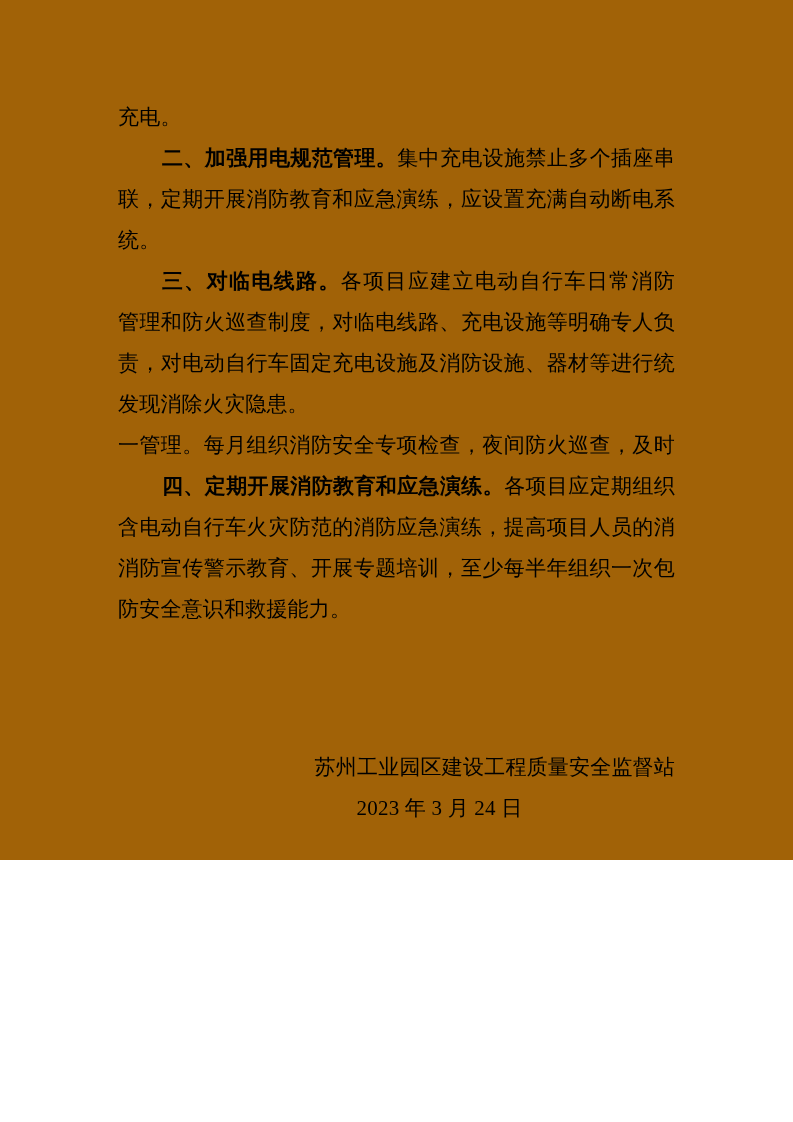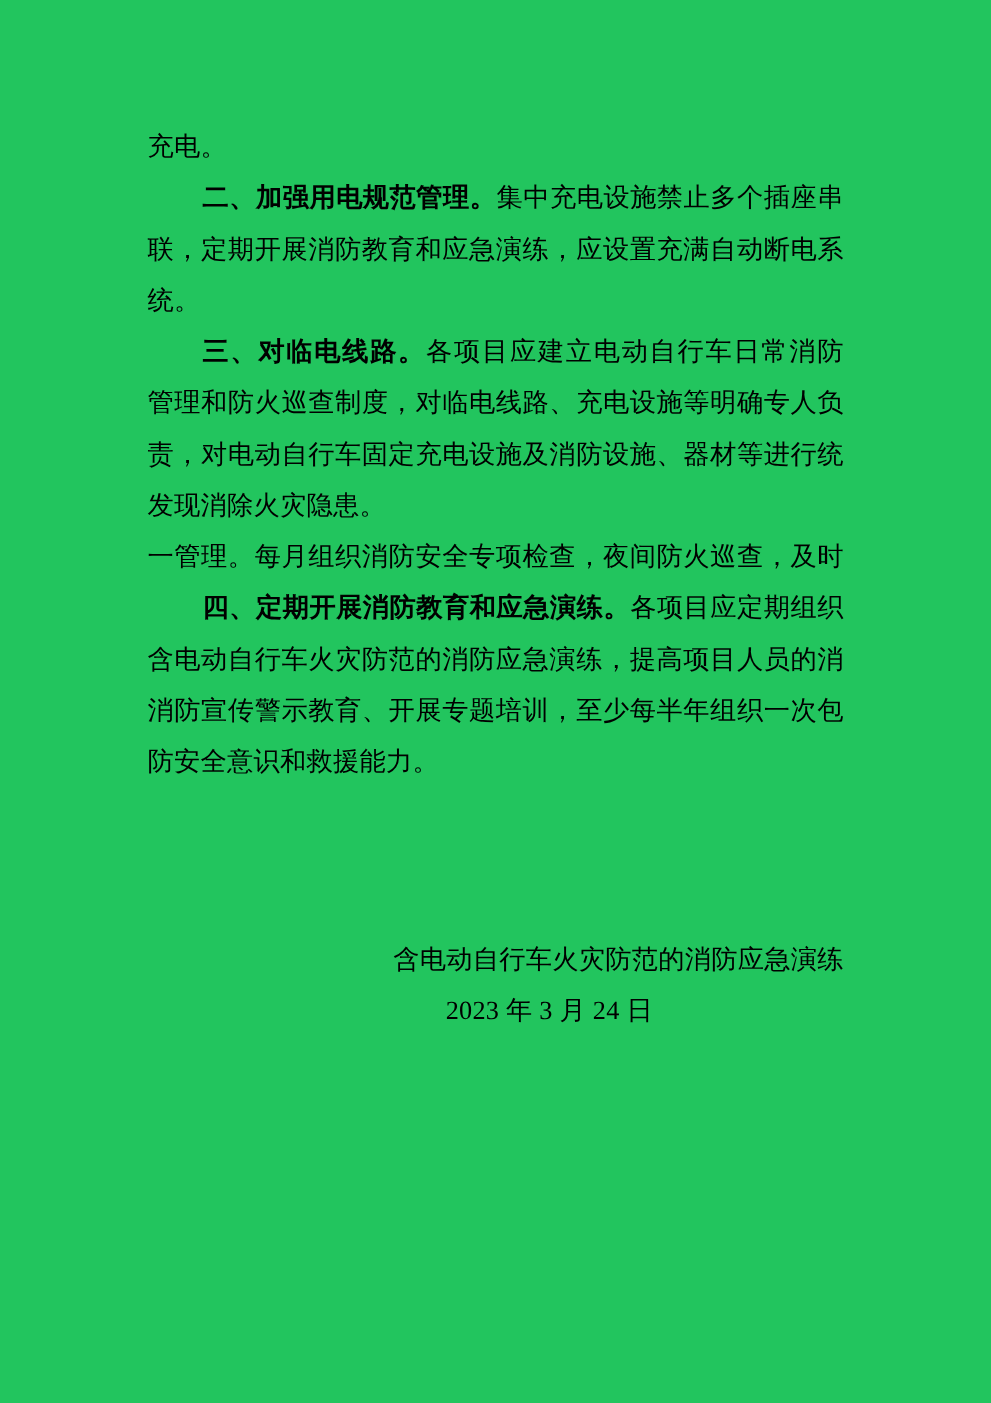--- a/index.html
+++ b/index.html
@@ -3,22 +3,22 @@
 <meta charset="utf-8">
 <style>
   html, body {
     margin: 0;
     padding: 0;
     background: #ffffff;
   }
   .page {
     position: relative;
     width: 793px;
-    height: 1122px;
-    background: #22c55e;
+    height: 860px;
+    background: #a16207;
     box-sizing: border-box;
     padding: 97px 118px 0 118px;
     font-family: "Liberation Serif", serif;
     color: #000000;
     font-size: 21px;
     line-height: 41px;
     letter-spacing: 0.2px;
     overflow: hidden;
   }
   .paragraph { margin: 0; }
@@ -96,17 +96,17 @@
     </div>
     <div class="line fill">
       <span>消防宣传警示教育、开展专题培训，至少每半年组织一次包</span>
     </div>
     <div class="line">
       <span>防安全意识和救援能力。</span>
     </div>
   </div>
 
   <div class="sig-block">
-    <div class="sig-org">含电动自行车火灾防范的消防应急演练</div>
+    <div class="sig-org">苏州工业园区建设工程质量安全监督站</div>
     <div class="sig-date">2023 年 3 月 24 日</div>
   </div>
 
 </div>
 
 </body></html>

